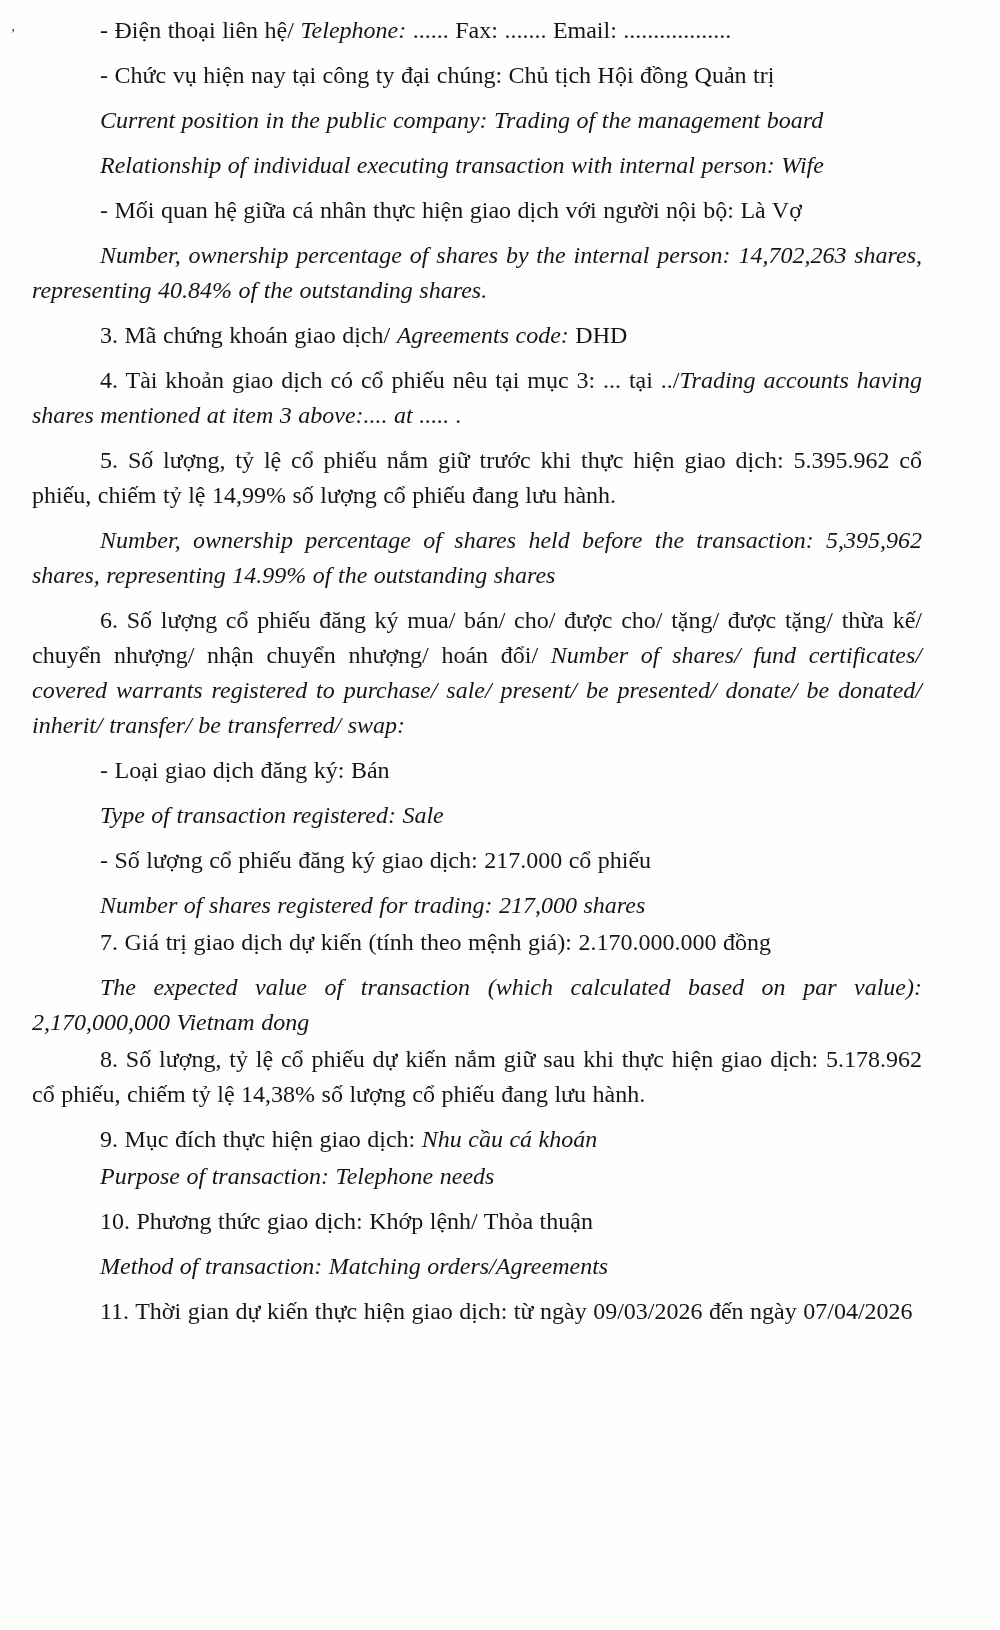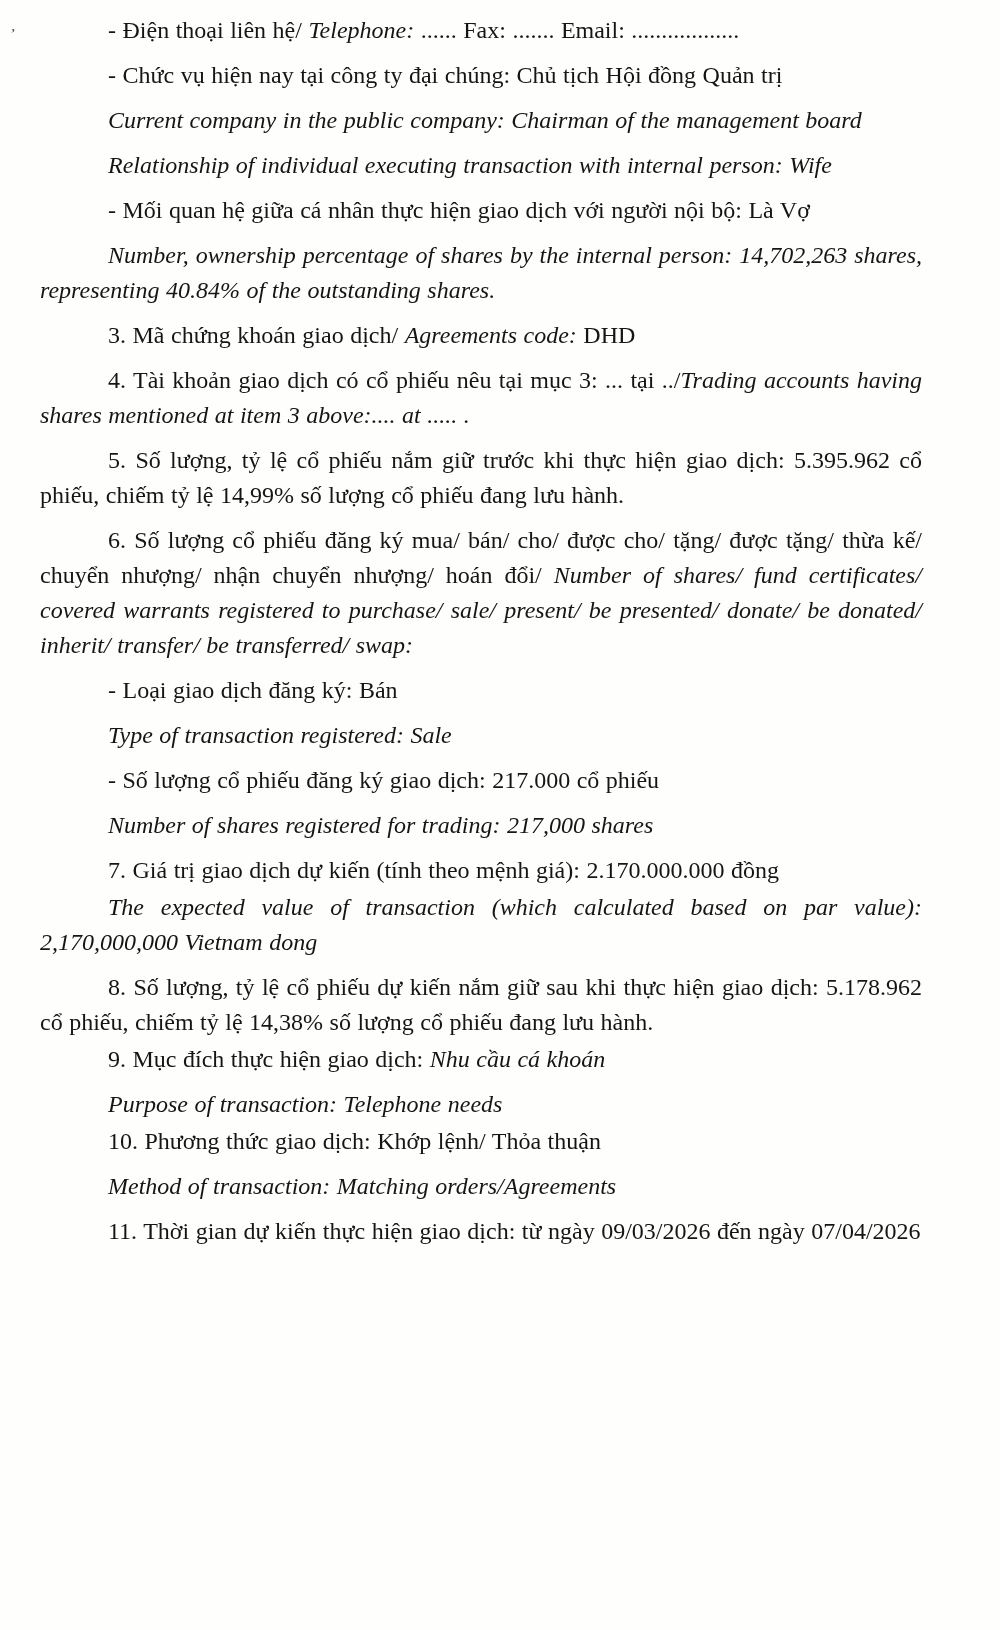--- a/index.html
+++ b/index.html
@@ -21,21 +21,21 @@
     left: 10px;
     top: 26px;
     font: 15px "Liberation Serif", "DejaVu Serif", serif;
     color: #444;
     transform: rotate(8deg);
   }
   .doc-body {
     padding: 13px 78px 0 32px;
   }
   p.para {
-    margin: 0 0 10px 8px;
+    margin: 0 0 10px 0;
     font-family: "Liberation Serif", "DejaVu Serif", serif;
     font-size: 24px;
     line-height: 35px;
     color: #151515;
     text-align: justify;
     text-indent: 68px;
     word-spacing: 0.5px;
   }
   
   p.para:nth-child(15),
@@ -47,27 +47,28 @@
   .run.italic { font-style: italic; }
 </style>
 </head>
 <body>
 
 <div class="page">
   <span class="speck">’</span>
   <div class="doc-body">
       <p class="para"><span class="run">- Điện thoại liên hệ/ </span><span class="run italic">Telephone:</span><span class="run"> ...... Fax: ....... Email: ..................</span></p>
       <p class="para"><span class="run">- Chức vụ hiện nay tại công ty đại chúng: Chủ tịch Hội đồng Quản trị</span></p>
-      <p class="para"><span class="run italic">Current company in the public company: Chairman of the management board</span></p>
+      <p class="para"><span class="run italic">Current position in the public company: Trading of the management board</span></p>
       <p class="para"><span class="run italic">Relationship of individual executing transaction with internal person: Wife</span></p>
       <p class="para"><span class="run">- Mối quan hệ giữa cá nhân thực hiện giao dịch với người nội bộ: Là Vợ</span></p>
       <p class="para"><span class="run italic">Number, ownership percentage of shares by the internal person: 14,702,263 shares, representing 40.84% of the outstanding shares.</span></p>
       <p class="para"><span class="run">3. Mã chứng khoán giao dịch/ </span><span class="run italic">Agreements code:</span><span class="run"> DHD</span></p>
       <p class="para"><span class="run">4. Tài khoản giao dịch có cổ phiếu nêu tại mục 3: ... tại ../</span><span class="run italic">Trading accounts having shares mentioned at item 3 above:.... at ..... .</span></p>
       <p class="para"><span class="run">5. Số lượng, tỷ lệ cổ phiếu nắm giữ trước khi thực hiện giao dịch: 5.395.962 cổ phiếu, chiếm tỷ lệ 14,99% số lượng cổ phiếu đang lưu hành.</span></p>
+      <p class="para"><span class="run italic">Number, ownership percentage of shares held before the transaction: 5,395,962 shares, representing 14.99% of the outstanding shares</span></p>
       <p class="para"><span class="run">6. Số lượng cổ phiếu đăng ký mua/ bán/ cho/ được cho/ tặng/ được tặng/ thừa kế/ chuyển nhượng/ nhận chuyển nhượng/ hoán đổi/ </span><span class="run italic">Number of shares/ fund certificates/ covered warrants registered to purchase/ sale/ present/ be presented/ donate/ be donated/ inherit/ transfer/ be transferred/ swap:</span></p>
       <p class="para"><span class="run">- Loại giao dịch đăng ký: Bán</span></p>
       <p class="para"><span class="run italic">Type of transaction registered: Sale</span></p>
       <p class="para"><span class="run">- Số lượng cổ phiếu đăng ký giao dịch: 217.000 cổ phiếu</span></p>
       <p class="para"><span class="run italic">Number of shares registered for trading: 217,000 shares</span></p>
       <p class="para"><span class="run">7. Giá trị giao dịch dự kiến (tính theo mệnh giá): 2.170.000.000 đồng</span></p>
       <p class="para"><span class="run italic">The expected value of transaction (which calculated based on par value): 2,170,000,000 Vietnam dong</span></p>
       <p class="para"><span class="run">8. Số lượng, tỷ lệ cổ phiếu dự kiến nắm giữ sau khi thực hiện giao dịch: 5.178.962 cổ phiếu, chiếm tỷ lệ 14,38% số lượng cổ phiếu đang lưu hành.</span></p>
       <p class="para"><span class="run">9. Mục đích thực hiện giao dịch: </span><span class="run italic">Nhu cầu cá khoán</span></p>
       <p class="para"><span class="run italic">Purpose of transaction: Telephone needs</span></p>

